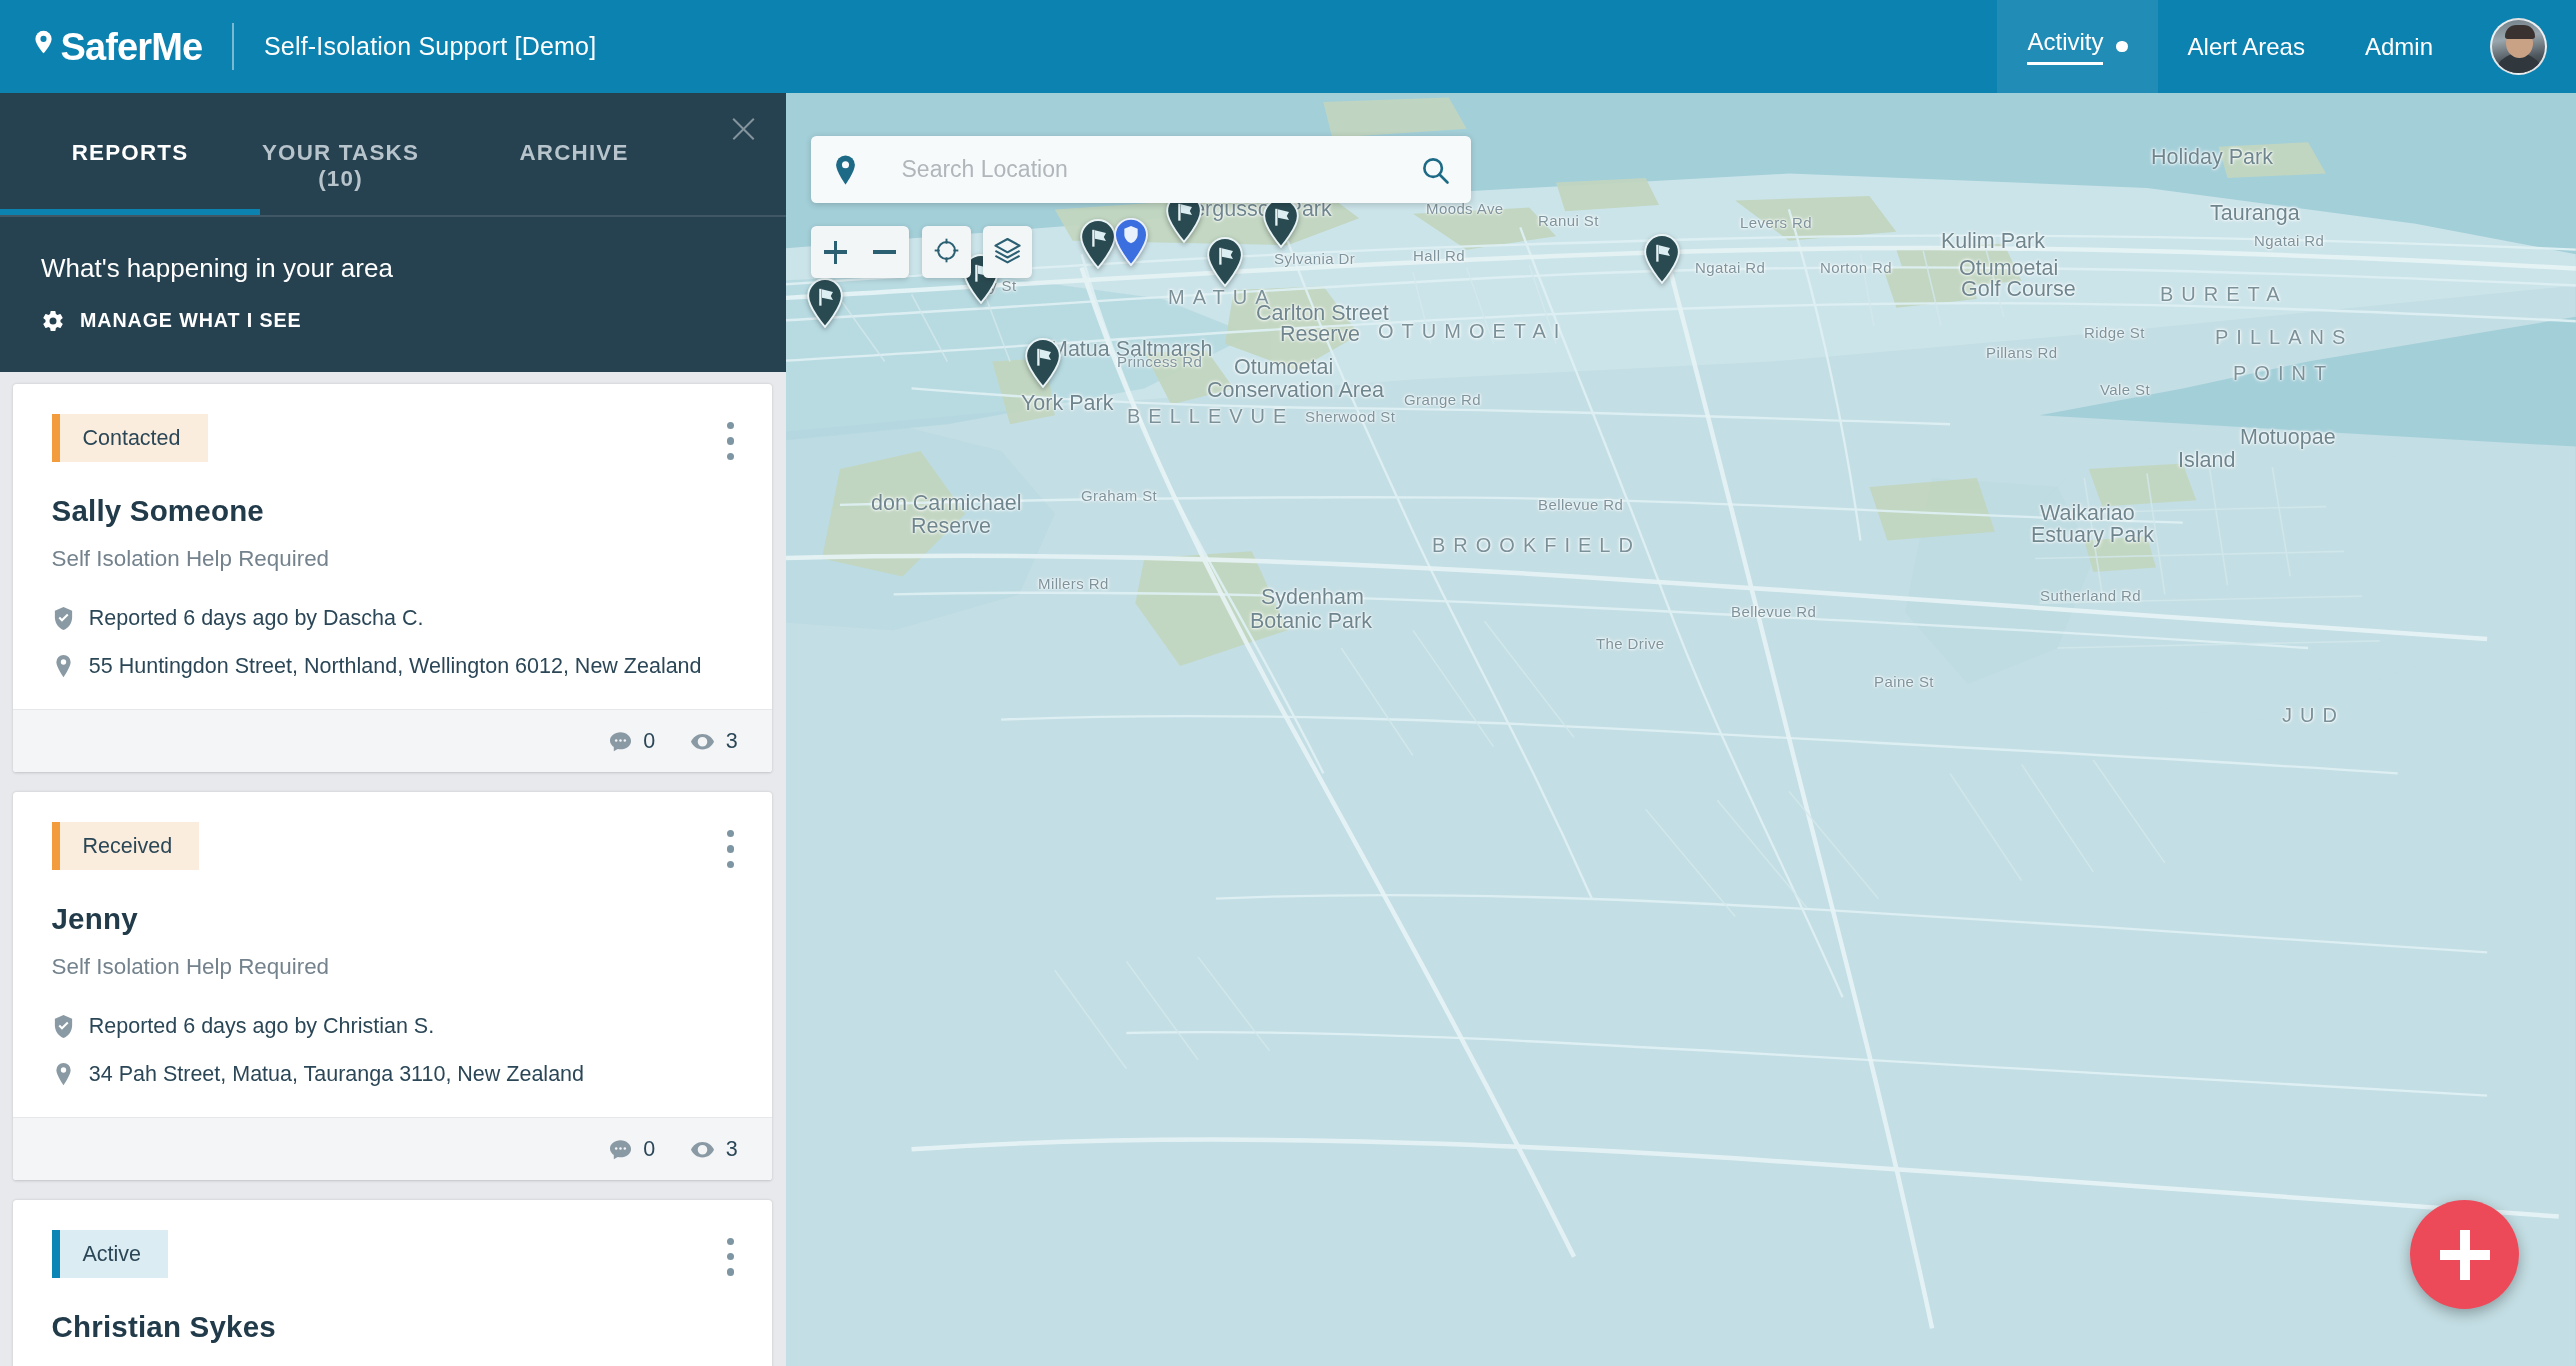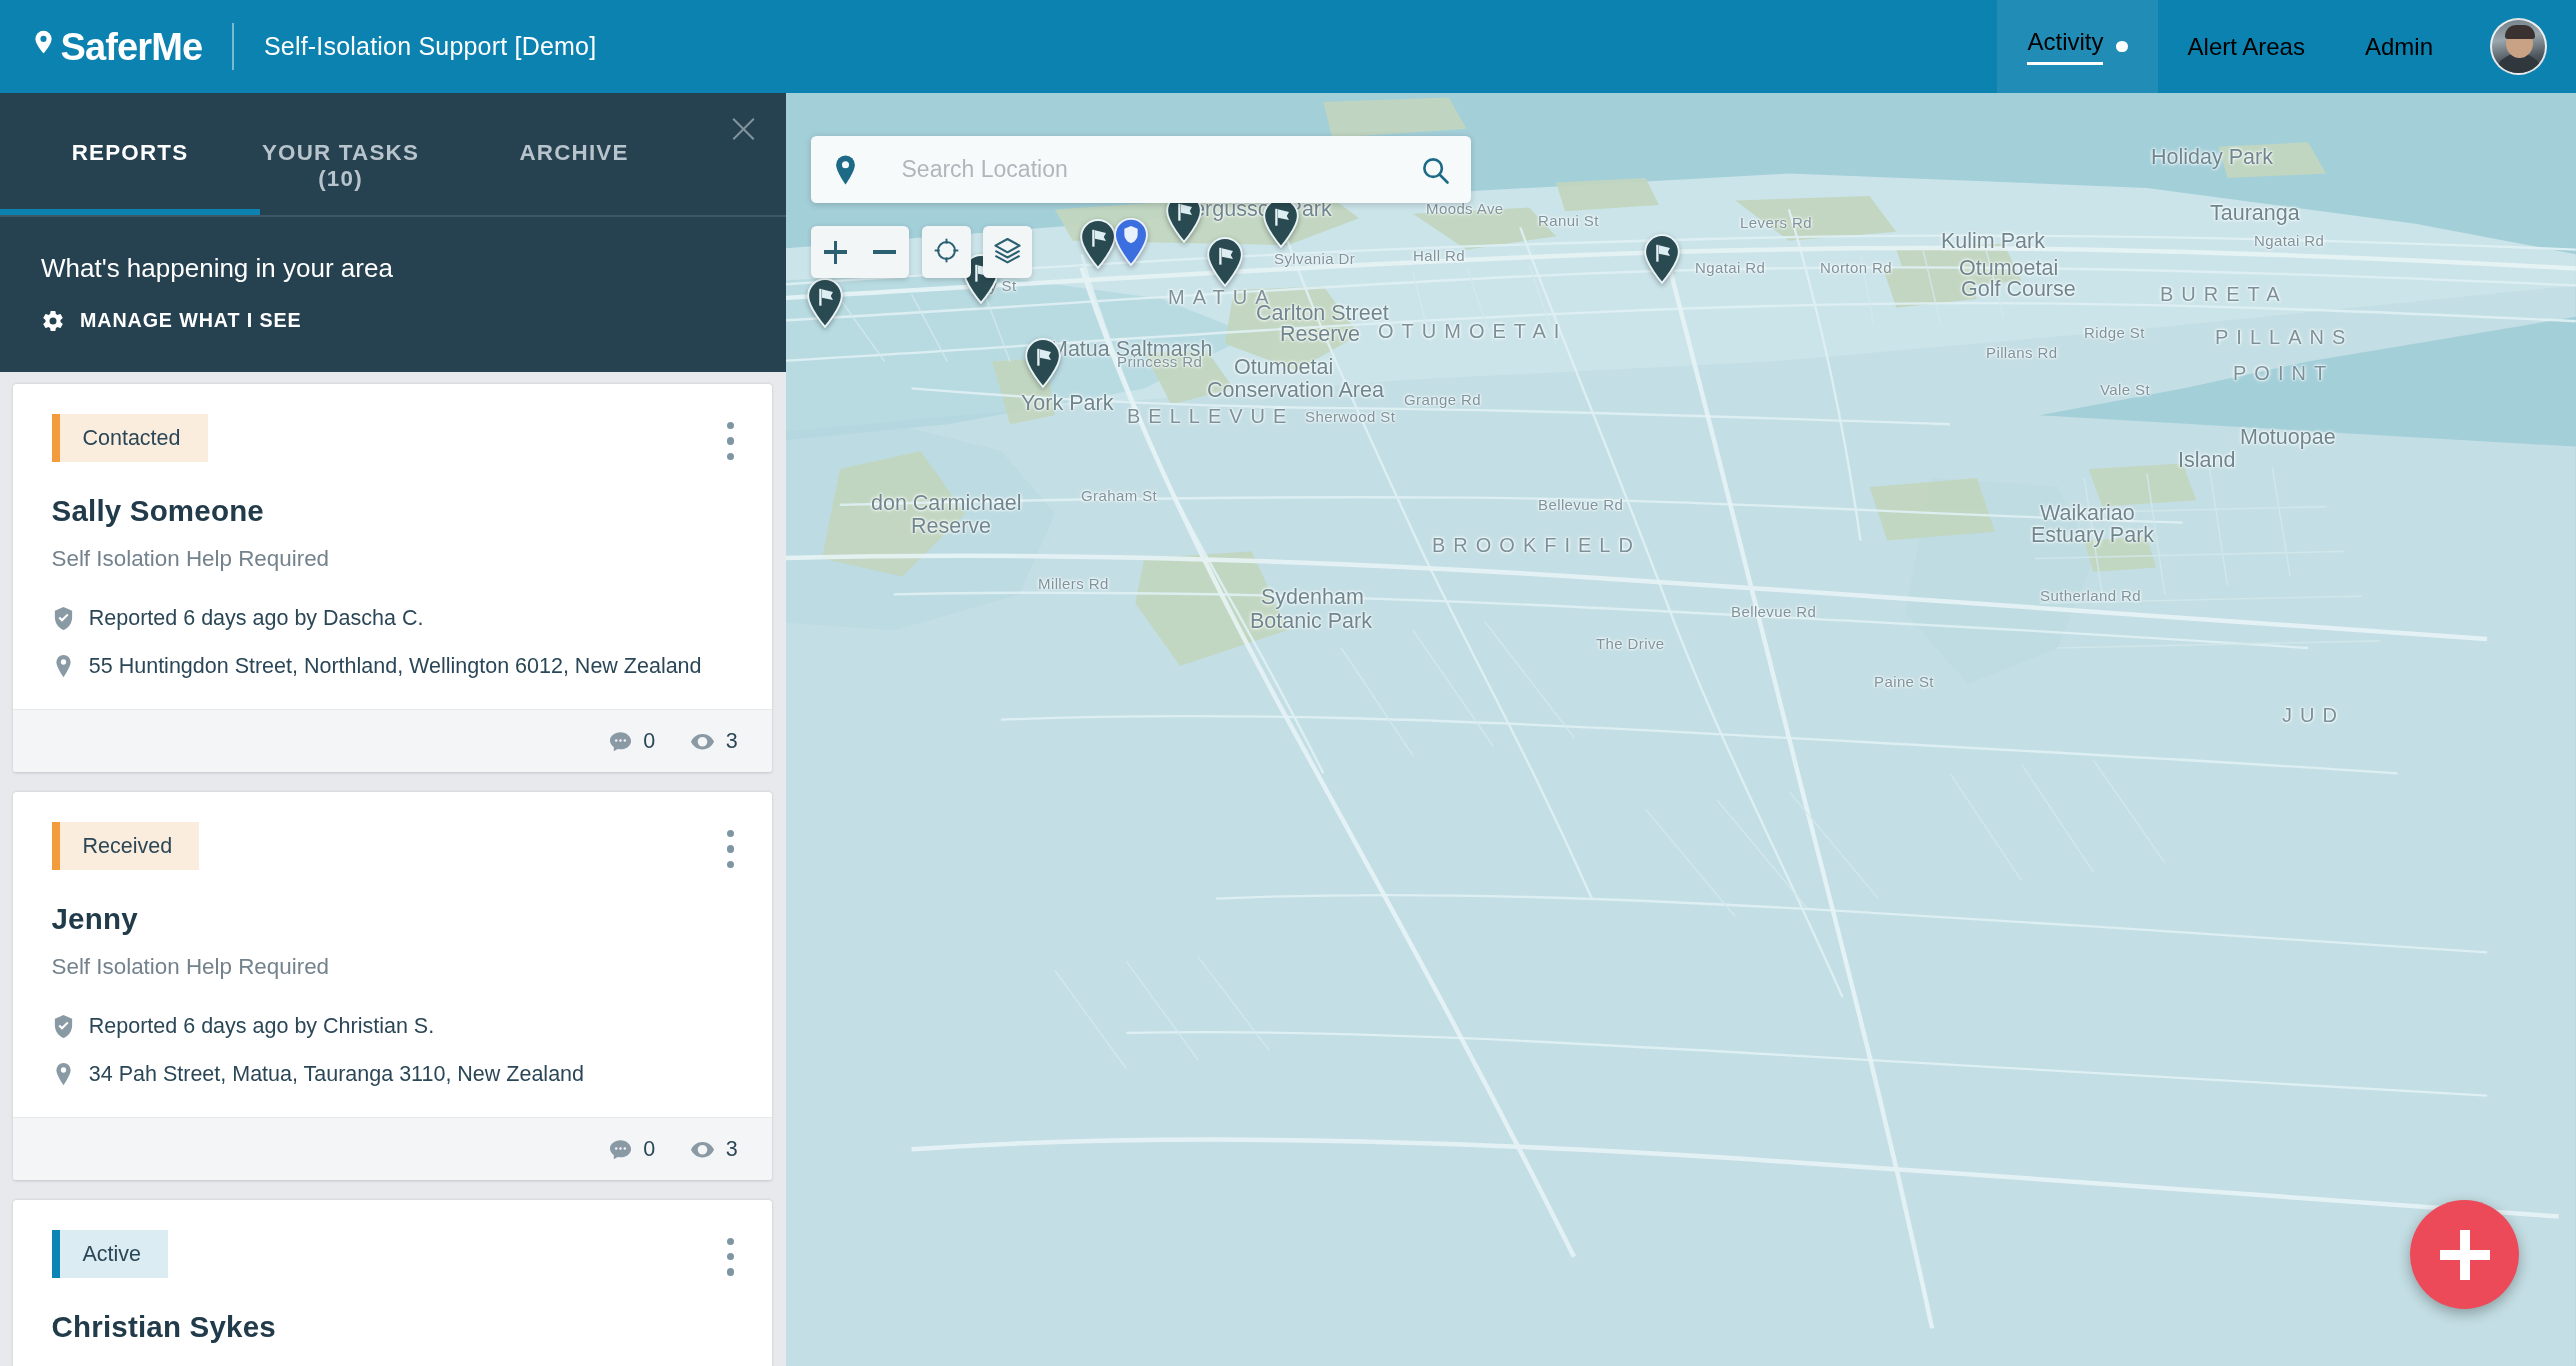--- a/index.html
+++ b/index.html
@@ -27,21 +27,21 @@
     letter-spacing: -0.9px; line-height: 1;
   }
   .brand-divider {
     width: 1.8px; height: 47px; background: rgba(255,255,255,.45);
     margin: 0 30px;
   }
   .app-title { color: #ffffff; font-size: 25px; font-weight: 400; letter-spacing: 0.2px;}
   .nav-right { margin-left: auto; display: flex; align-items: stretch; height: 93px; }
   .nav-item {
     display: flex; align-items: center; justify-content: center;
-    color: #000000; font-size: 24px; padding: 0 30px; position: relative;
+    color: #ffffff; font-size: 24px; padding: 0 30px; position: relative;
     height: 93px; cursor: pointer; white-space: nowrap;
   }
   .nav-item.active { background: rgba(255,255,255,.09); }
   .nav-item.active .nav-label { border-bottom: 3.6px solid #fff; padding-bottom: 5.4px; }
   .nav-dot {
     width: 11.6px; height: 11.6px; border-radius: 50%; background: #ffffff;
     margin-left: 12.5px; display: inline-block;
   }
   .avatar-wrap {
     display: flex; align-items: center; padding: 0 29px 0 27px;

